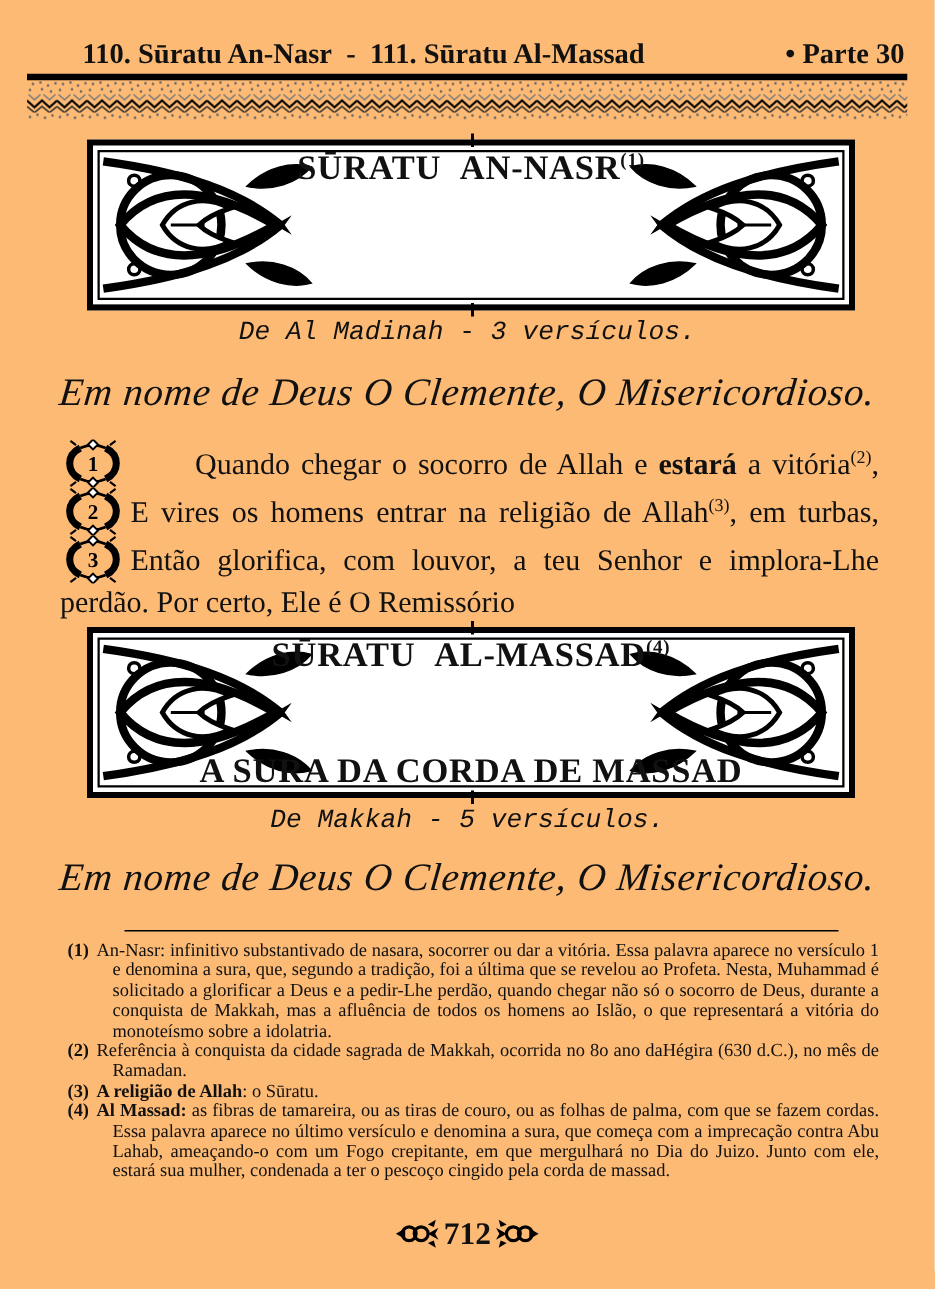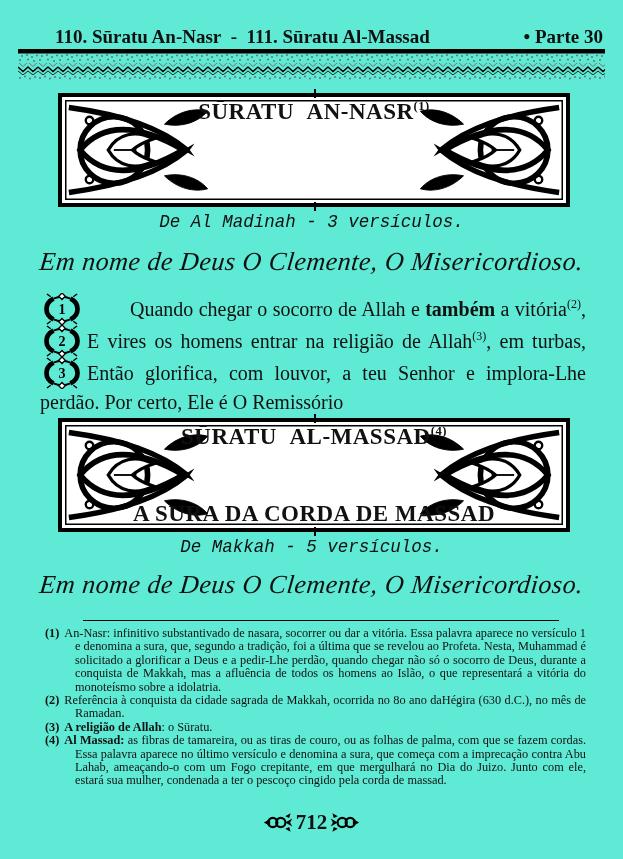--- a/index.html
+++ b/index.html
@@ -1,16 +1,16 @@
 <!DOCTYPE html>
 <html><head>
 <meta charset="utf-8">
 <style>
   html,body{margin:0;padding:0;background:#e8e8e6;}
-  #page{position:relative;width:623px;height:859px;background:#5eead4;margin:0 auto;
+  #page{position:relative;width:623px;height:859px;background:#fdba74;margin:0 auto;
         font-family:"Liberation Serif", serif;color:#111;overflow:hidden;}
 
   
   .header{position:absolute;top:26px;left:18px;width:587px;display:flex;
           justify-content:space-between;font-weight:bold;font-size:19px;}
   .header .h-left{padding-left:37px;}
   .header .h-right{padding-right:2px;}
 
   
   .band{position:absolute;top:49px;left:18px;width:587px;height:31px;}
@@ -157,21 +157,21 @@
     <i class="tick tick-bottom"></i>
   </div>
 
   <div class="origin origin-1">De Al Madinah - 3 versículos.</div>
   <div class="basmala basmala-1">Em nome de Deus O Clemente, O Misericordioso.</div>
 
   <p class="verses">
     <svg class="vmark vmark-first" viewBox="0 0 46 34">
         <use href="#verse-cartouche"></use>
         <text x="23" y="22" text-anchor="middle">1</text>
-      </svg><span>Quando chegar o socorro de Allah e </span><b>também</b><span> a vitória</span><sup>(2)</sup><span>,</span>
+      </svg><span>Quando chegar o socorro de Allah e </span><b>estará</b><span> a vitória</span><sup>(2)</sup><span>,</span>
     <svg class="vmark" viewBox="0 0 46 34">
         <use href="#verse-cartouche"></use>
         <text x="23" y="22" text-anchor="middle">2</text>
       </svg><span>E vires os homens entrar na religião de Allah</span><sup>(3)</sup><span>, em turbas,</span>
     <svg class="vmark" viewBox="0 0 46 34">
         <use href="#verse-cartouche"></use>
         <text x="23" y="22" text-anchor="middle">3</text>
       </svg><span>Então glorifica, com louvor, a teu Senhor e implora-Lhe perdão. Por certo, Ele é O Remissório</span>
   </p>
 

